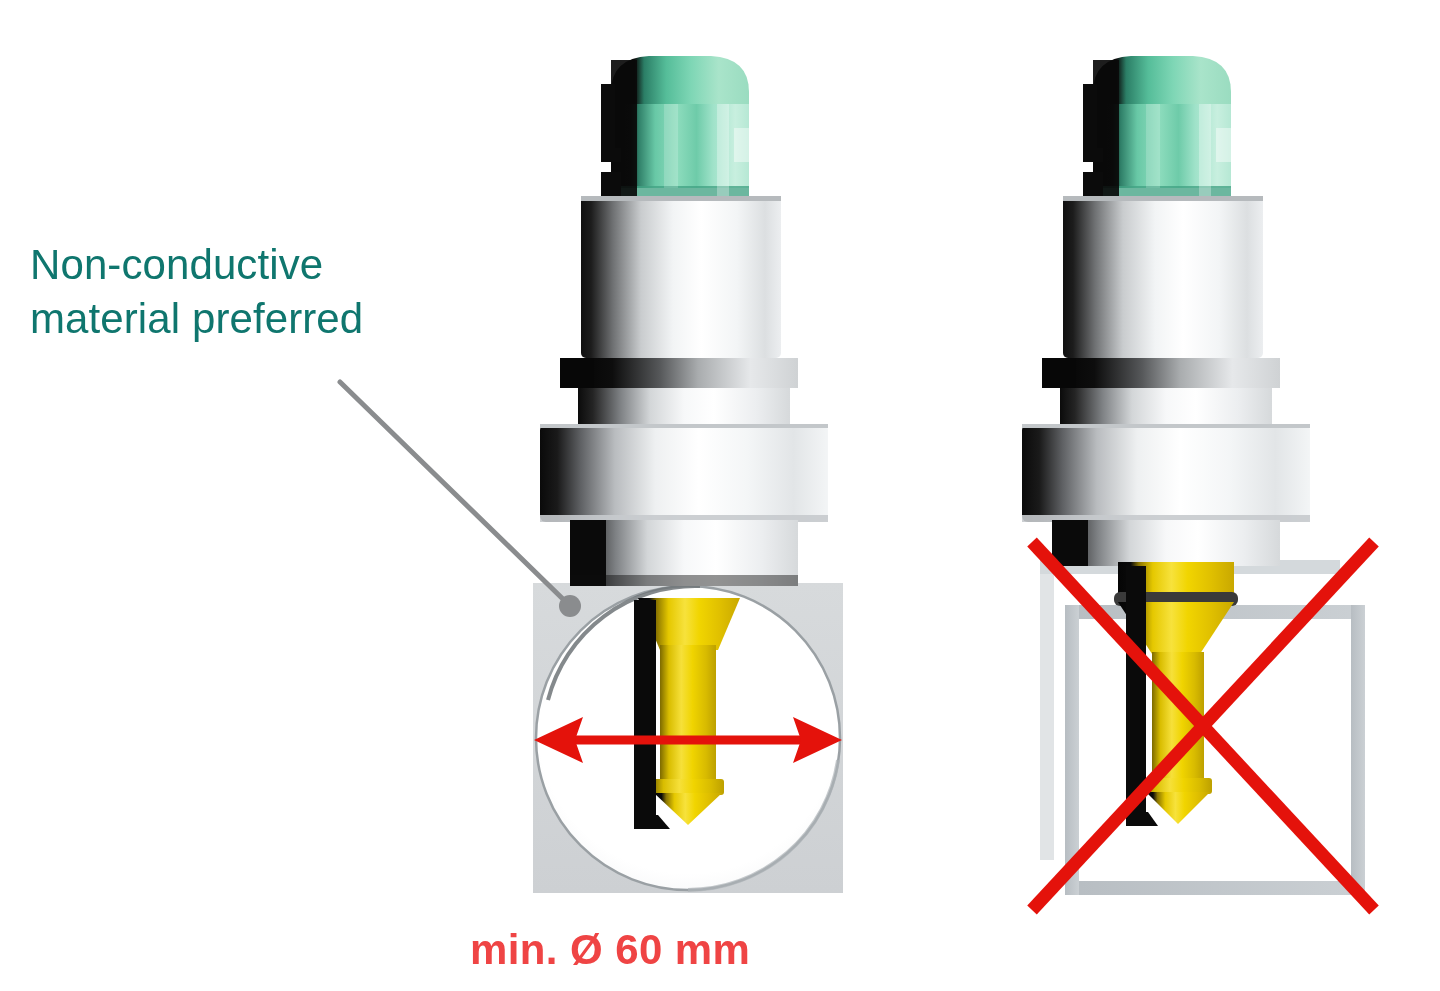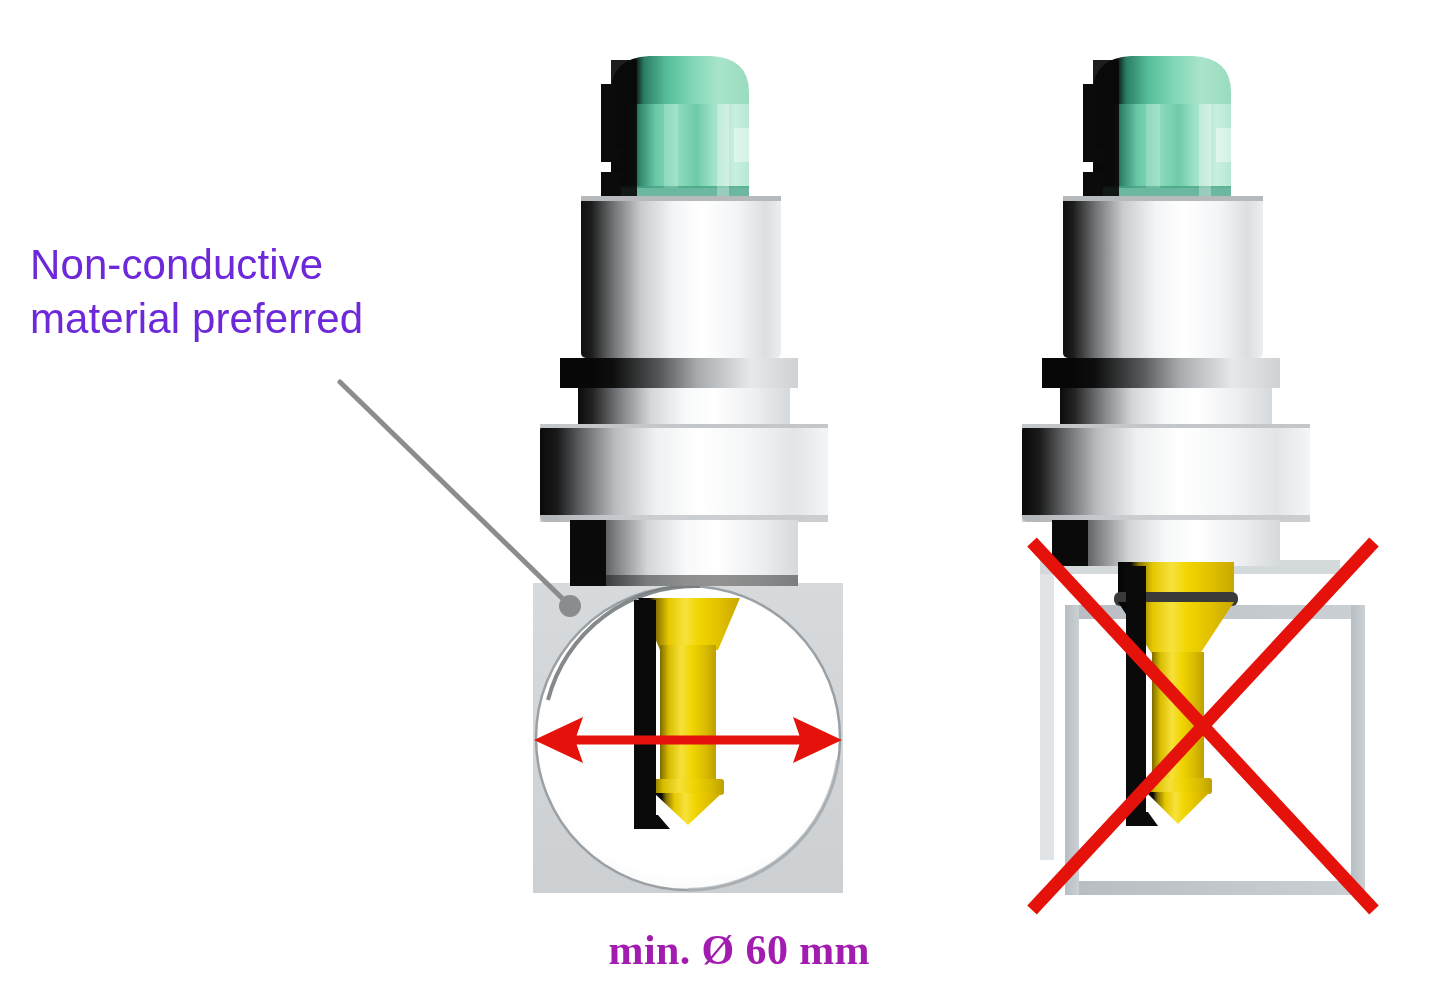--- a/index.html
+++ b/index.html
@@ -10,39 +10,38 @@
     font-family:"Liberation Sans", sans-serif;
     overflow:hidden;
   }
   #stage{position:relative;width:1440px;height:991px;background:#fff;}
 
   
   .callout-text{
     position:absolute;
     left:30px; top:238px;
     width:420px;
-    color:#6d28d9;
+    color:#0f766e;
     font-size:42px;
     line-height:1.28;
     font-weight:400;
     letter-spacing:.1px;
     white-space:pre-line;
   }
 
   
   .caption{
     position:absolute;
     left:470px; top:926px;
     width:400px;
-    text-align:right;
-    color:#a21caf;
+    text-align:left;
+    color:#ef4444;
     font-size:42px;
     font-weight:700;
     letter-spacing:.4px;
-    font-family:Liberation Serif, serif;
   }
 
   
   .art{position:absolute;left:0;top:0;width:1440px;height:991px;}
 </style>
 </head>
 <body>
 
 <div id="stage">
 

